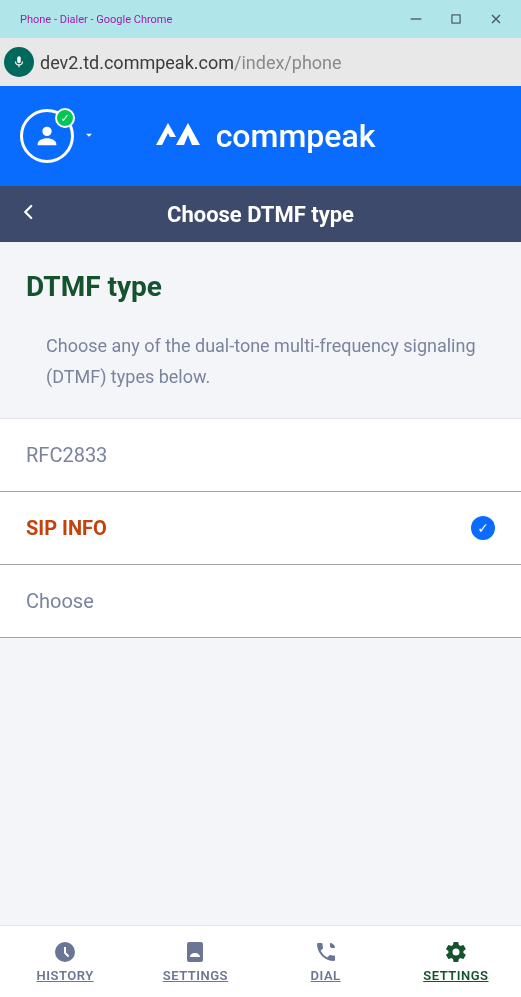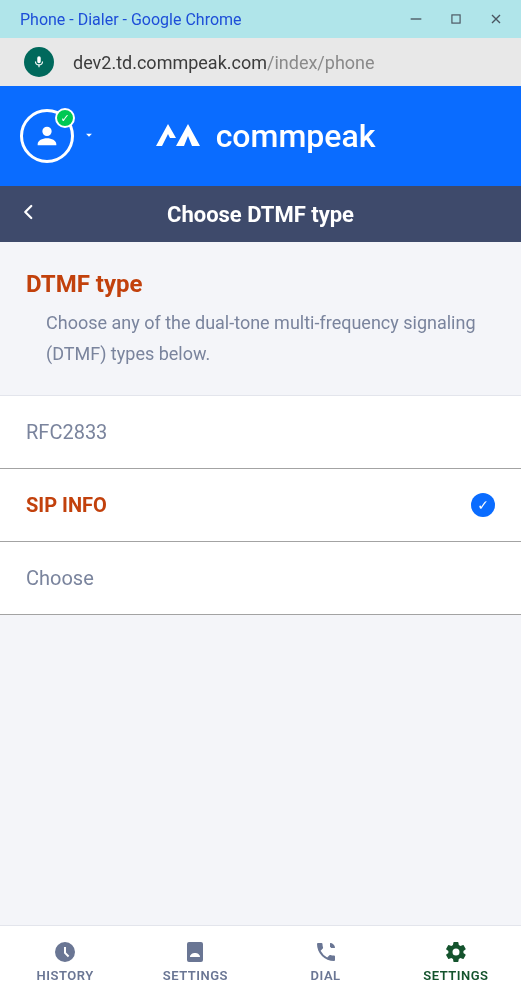--- a/index.html
+++ b/index.html
@@ -21,40 +21,40 @@
       padding: 0 10px;
       gap: 10px;
     }
     .titlebar .bolt {
       color: #00b0ff;
       font-size: 18px;
       font-weight: bold;
     }
     .titlebar .title {
       flex: 1;
-      color: #1d4ed8;
-      font-size: 16px;
+      color: #a21caf;
+      font-size: 11px;
     }
     .titlebar .winbtn {
       width: 30px;
       height: 30px;
       display: flex;
       align-items: center;
       justify-content: center;
       color: #4a5560;
       font-size: 16px;
     }
     
     .urlbar {
       background: #e8e8e8;
       height: 48px;
       display: flex;
       align-items: center;
-      padding: 0 24px;
-      gap: 19px;
+      padding: 0 4px;
+      gap: 6px;
     }
     .urlbar .micbadge {
       width: 30px;
       height: 30px;
       background: #00695c;
       border-radius: 50%;
       display: flex;
       align-items: center;
       justify-content: center;
     }
@@ -106,21 +106,21 @@
       align-items: center;
       justify-content: center;
       color: #fff;
       font-size: 11px;
     }
     .avatar-wrap .chev {
       color: #fff;
     }
     .logo {
       display: flex;
-      align-items: center;
+      align-items: flex-start;
       gap: 10px;
       color: #fff;
       font-size: 32px;
       font-weight: 500;
     }
     .logo svg { width: 60px; height: 36px; fill: #fff; }
     
     .subheader {
       background: #3e4a6b;
       height: 56px;
@@ -147,24 +147,24 @@
       background: #f4f5f9;
       overflow-y: auto;
       display: flex;
       flex-direction: column;
     }
     .section-hdr {
       padding: 28px 26px 26px 26px;
       border-bottom: 1px solid #e3e5ec;
     }
     .section-hdr .hdr-title {
-      font-size: 24px;
+      font-size: 28px;
       font-weight: 700;
-      color: #c2410c;
-      margin-bottom: 10px;
+      color: #14532d;
+      margin-bottom: 28px;
     }
     .section-hdr .hdr-desc {
       font-size: 18px;
       color: #7a849d;
       line-height: 1.7;
       margin-left: 20px;
     }
     .option {
       background: #fff;
       padding: 24px 26px;
@@ -211,21 +211,21 @@
       justify-content: center;
       gap: 4px;
       color: #6a7694;
       font-size: 13px;
       font-weight: 600;
     }
     .navitem.active {
       color: #14532d;
     }
     .navitem svg { width: 24px; height: 24px; fill: currentColor; }
-    .navitem .lbl { letter-spacing: 0.5px; }
+    .navitem .lbl { letter-spacing: 0.5px; text-decoration: underline; }
   </style>
 </head>
 <body>
 
 <div class="titlebar">
   <span class="bolt">
     <svg viewBox="0 0 24 24">
         <path d="M13 2L3 14h7v8l10-12h-7z" fill="#18c2ff"></path>
       </svg>
   </span>

